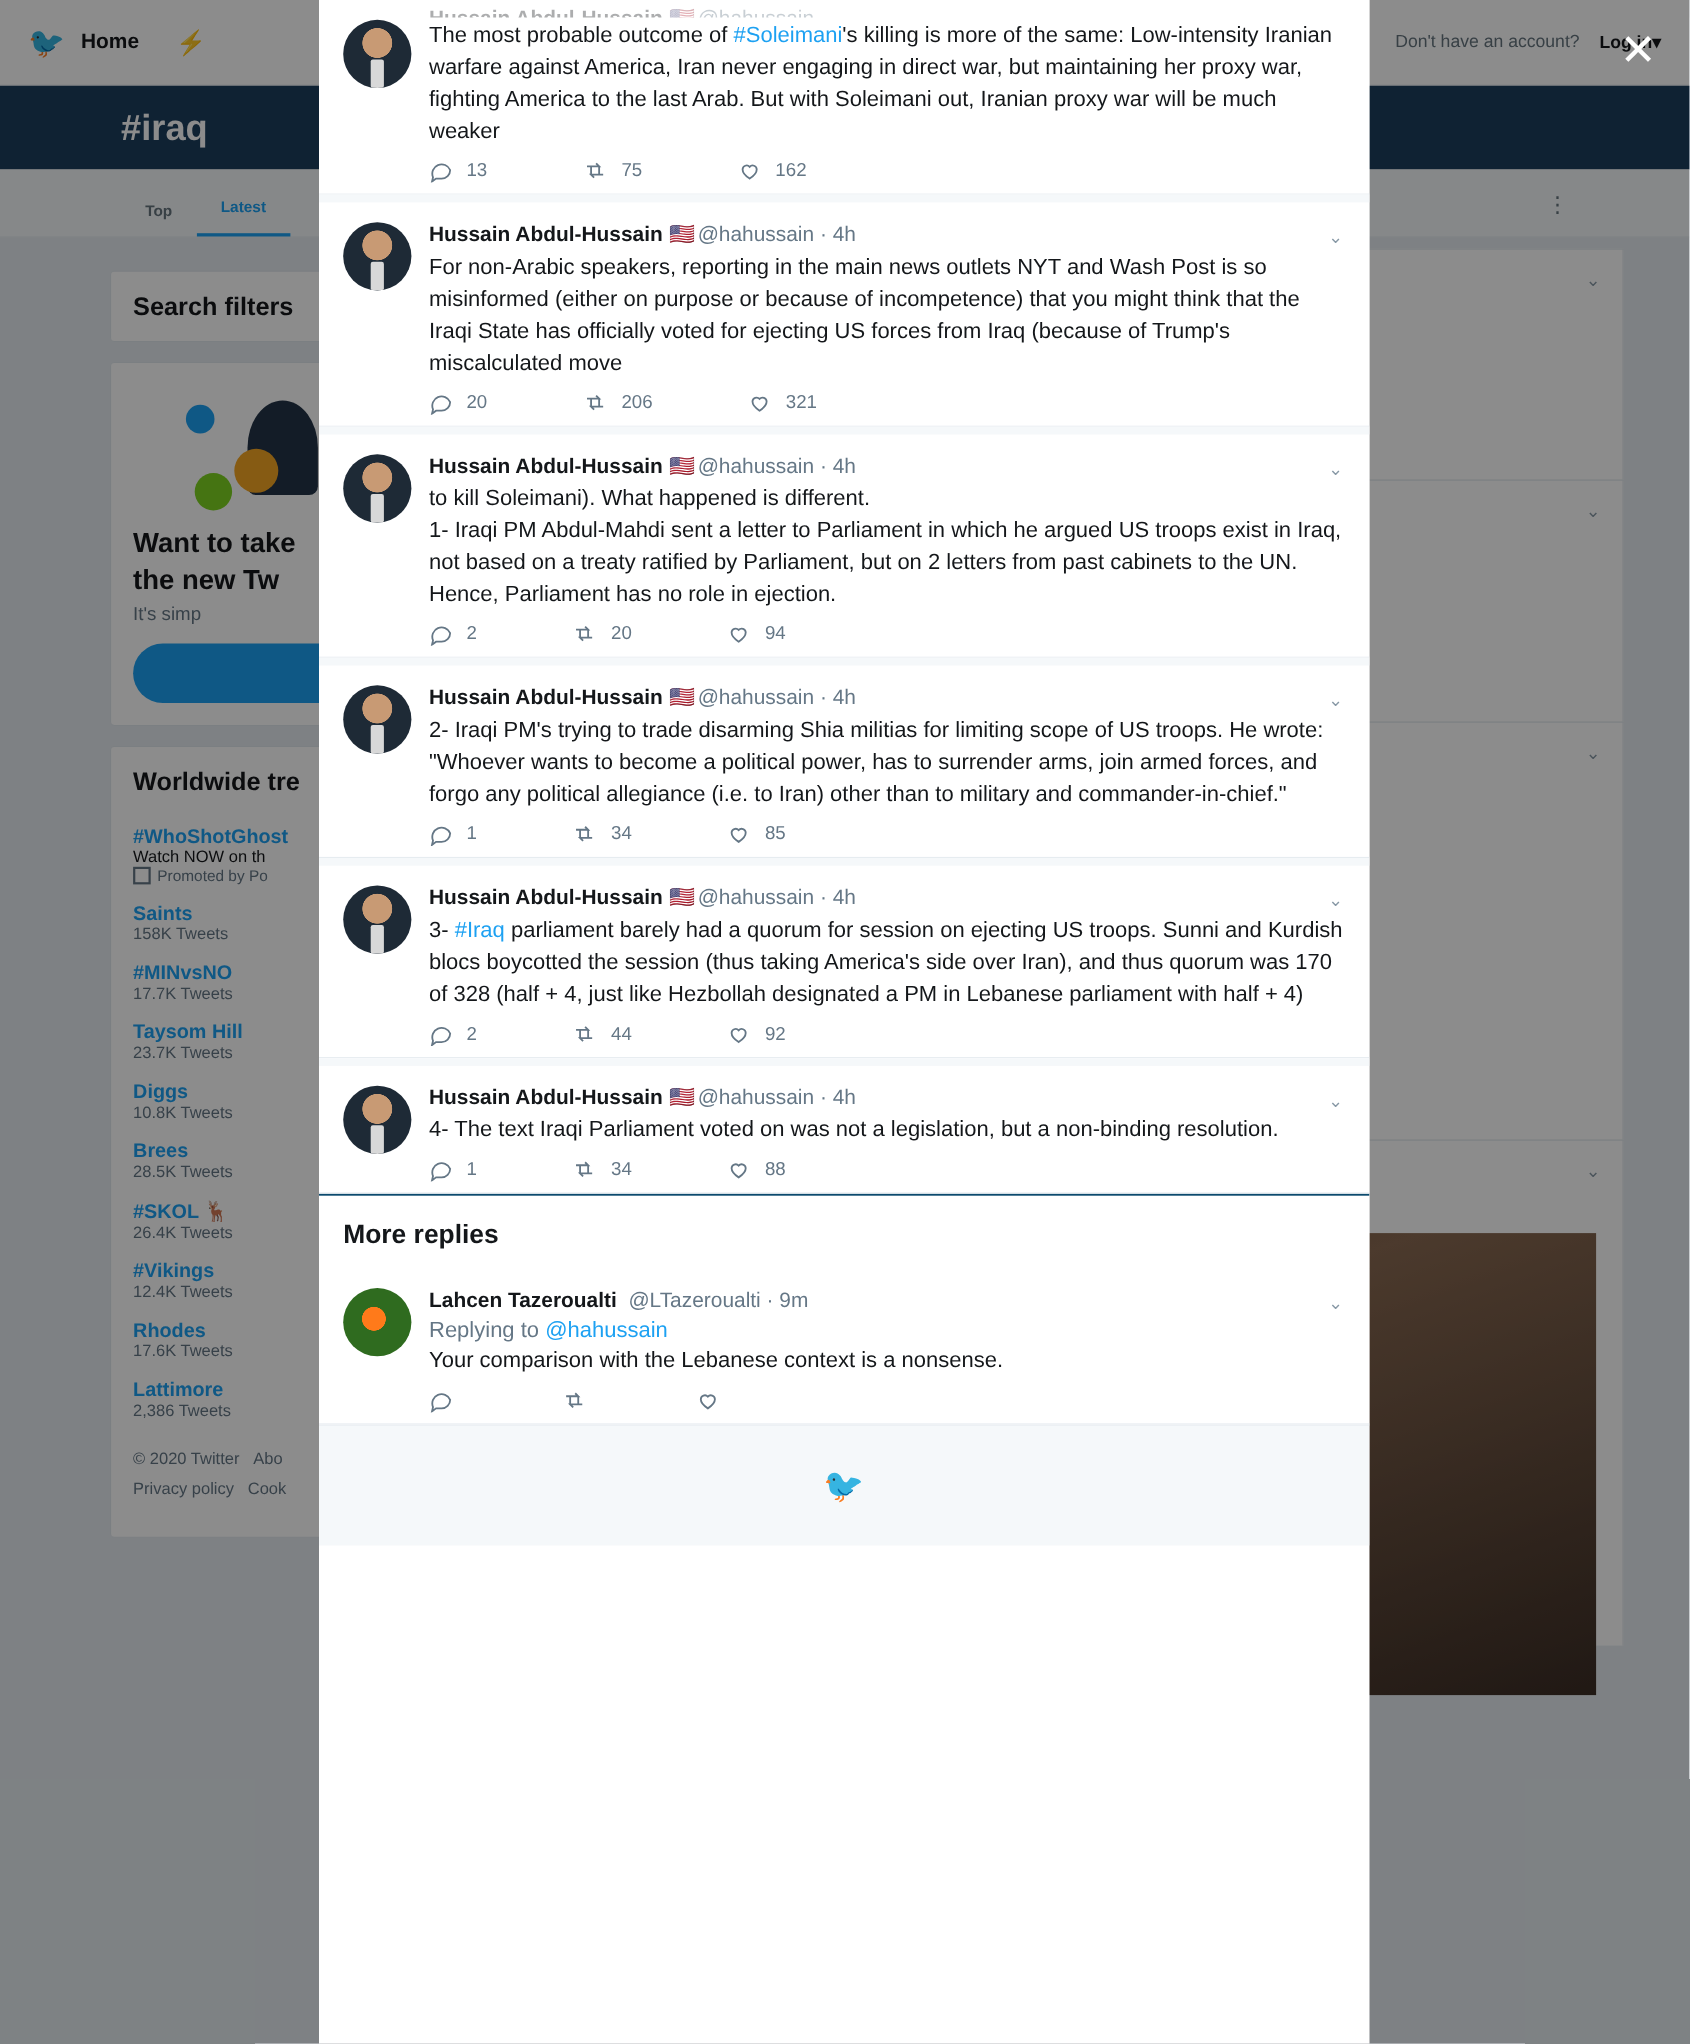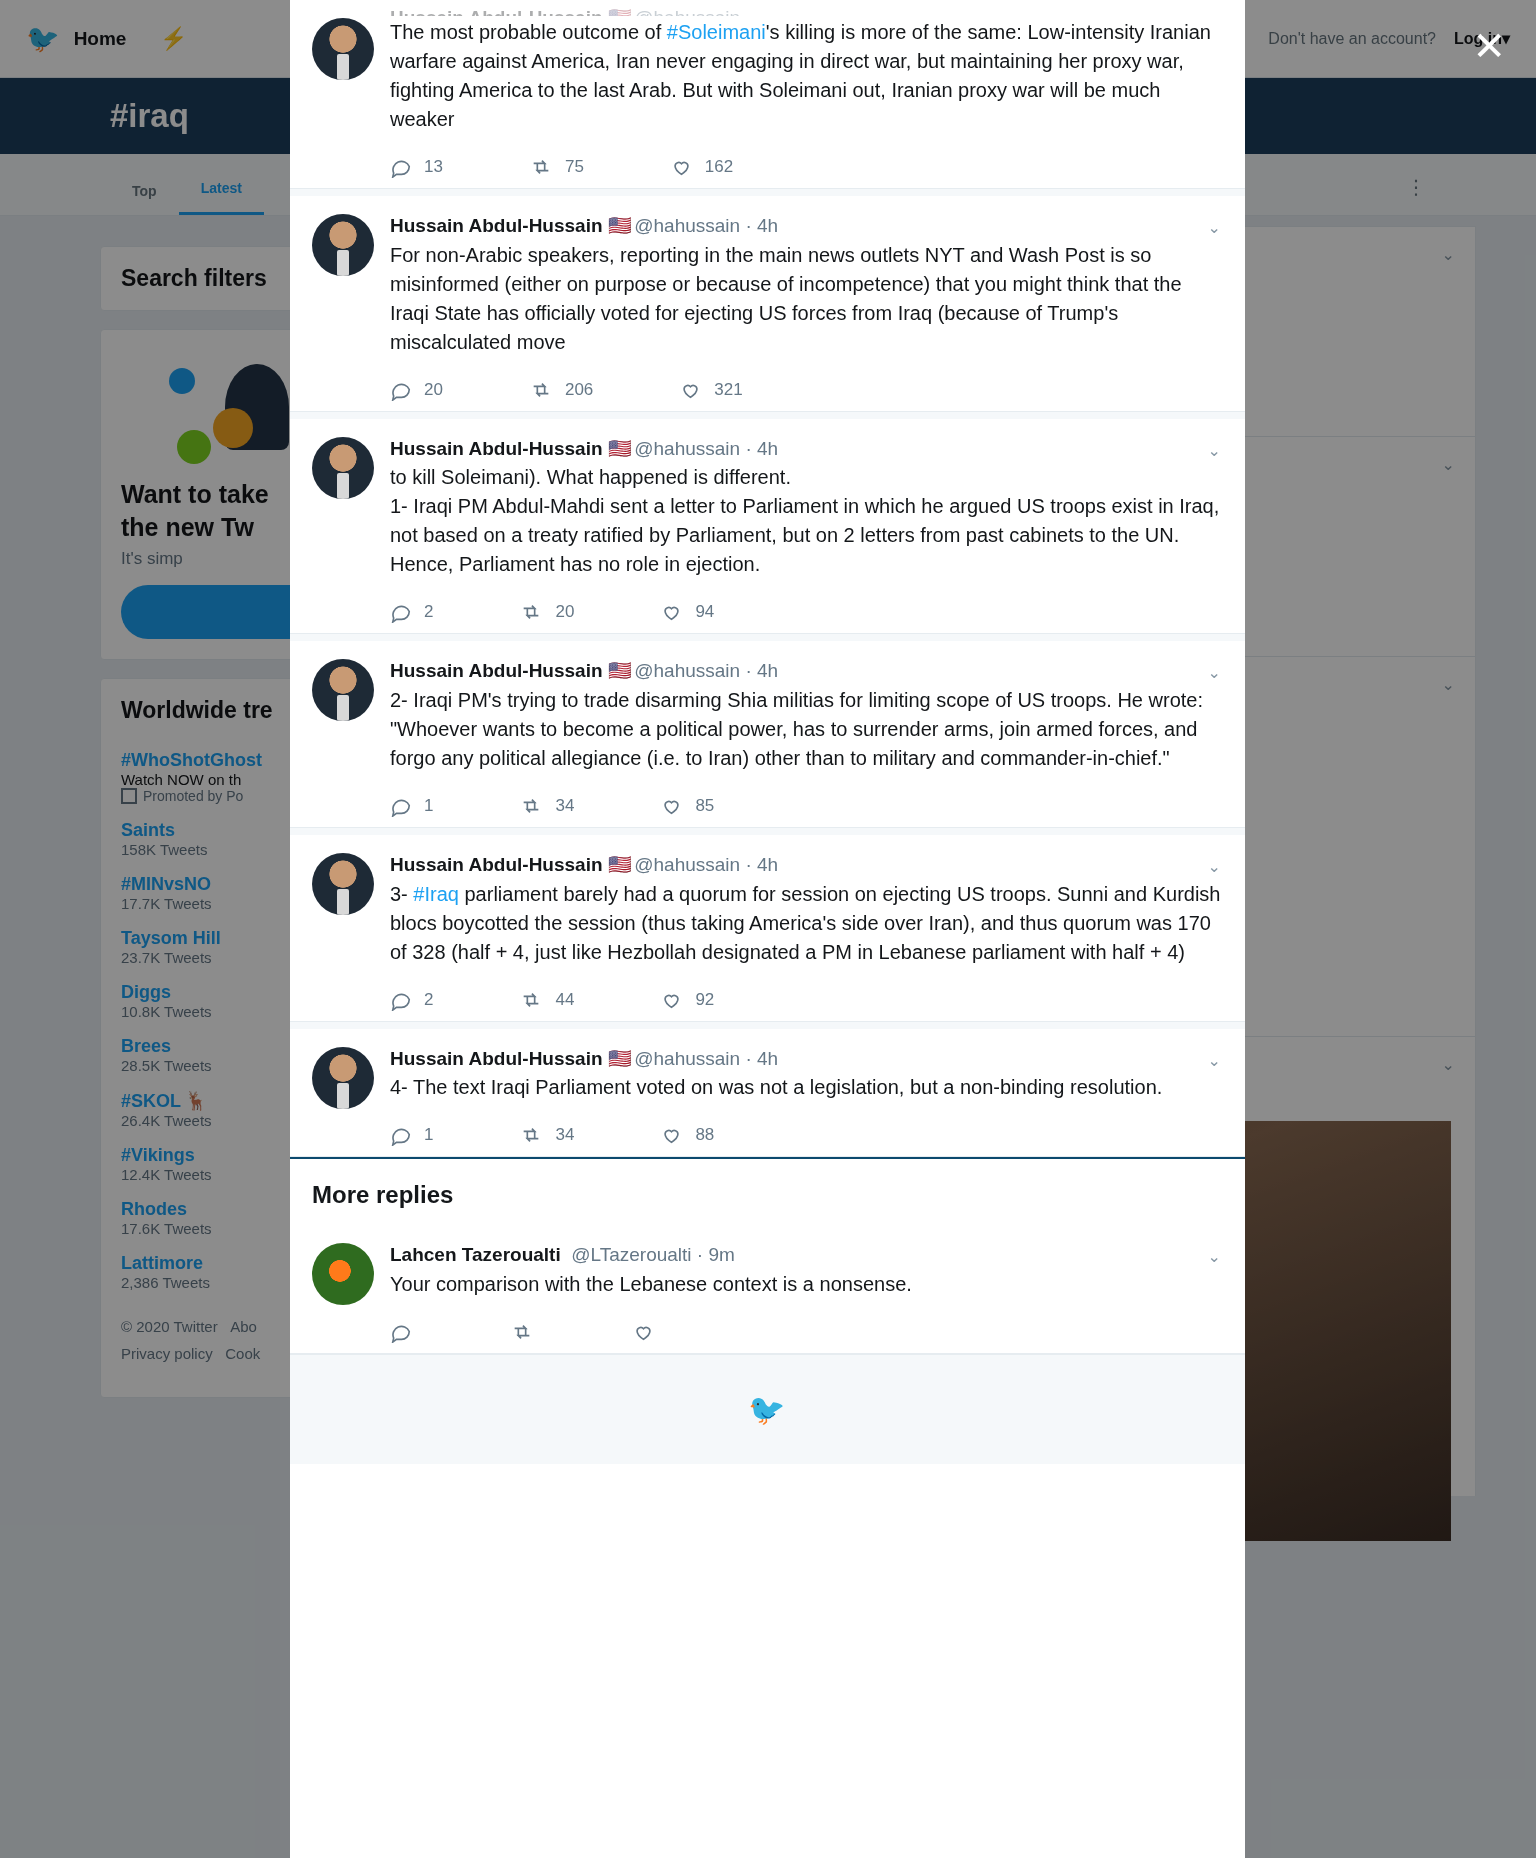--- a/index.html
+++ b/index.html
@@ -133,21 +133,21 @@
   }
   .avatar.flower { background: radial-gradient(circle at 45% 45%, #ff7a1a 0 22%, #2f6b1f 23% 100%); }
 
   .tbody { flex: 1; min-width: 0; }
   .thead { font-size: 19px; line-height: 1.3; margin-bottom: 2px; }
   .name { font-weight: bold; color: #14171a; }
   .flag { margin: 0 2px 0 6px; }
   .handle, .time { color: #657786; }
   .ttext { font-size: 20px; color: #14171a; line-height: 1.45; white-space: pre-wrap; }
   .chev { position: absolute; right: 24px; top: 22px; color: #8899a6; font-size: 16px; }
-  .actions { display: flex; gap: 86px; margin-top: 22px; color: #657786; font-size: 17px; align-items: center; }
+  .actions { display: flex; gap: 86px; margin-top: 10px; color: #657786; font-size: 17px; align-items: center; }
   .act { display: flex; align-items: center; gap: 12px; }
   .act svg { display: block; }
   .replying { font-size: 20px; color: #657786; margin: 2px 0 2px 0;}
   .more-replies { font-size: 24px; font-weight: bold; color: #14171a; padding: 22px 22px 16px 22px; border-top: 2px solid #0c4a6e; background:#fff;}
   .modal-footer { background: #f5f8fa; height: 110px; display:flex; align-items:center; justify-content:center; border-top: 1px solid #e6ecf0;}
   .modal-footer .bird { color: #1da1f2; font-size: 30px; }
 
   .chrome-strip {
     position:absolute; top:0; left:0; right:0; height: 16px; background:#dee1e6;
   }
@@ -506,20 +506,21 @@
       <div class="more-replies">More replies</div>
 
       <div class="t">
         <div class="avatar flower"></div>
         <div class="tbody">
           <span class="chev">⌄</span>
           <div class="thead">
             <span class="name">Lahcen Tazeroualti</span>
             <span class="handle">&nbsp;<span>@LTazeroualti</span></span><span class="time"> · <span>9m</span></span>
           </div>
+          <div class="replying"><span>Replying to </span><span class="lnk">@hahussain</span></div>
           <div class="ttext">Your comparison with the Lebanese context is a nonsense.</div>
           <div class="actions">
             <div class="act">
               <svg width="22" height="22" viewBox="0 0 24 24" fill="none" stroke="#657786" stroke-width="1.8">
                   <path d="M21 11.5a8.5 8.5 0 0 1-8.5 8.5H7l-4 3 1-4.3A8.5 8.5 0 1 1 21 11.5z"></path>
                 </svg>
               <span></span>
             </div>
             <div class="act">
               <svg width="24" height="22" viewBox="0 0 24 24" fill="none" stroke="#657786" stroke-width="1.8">

